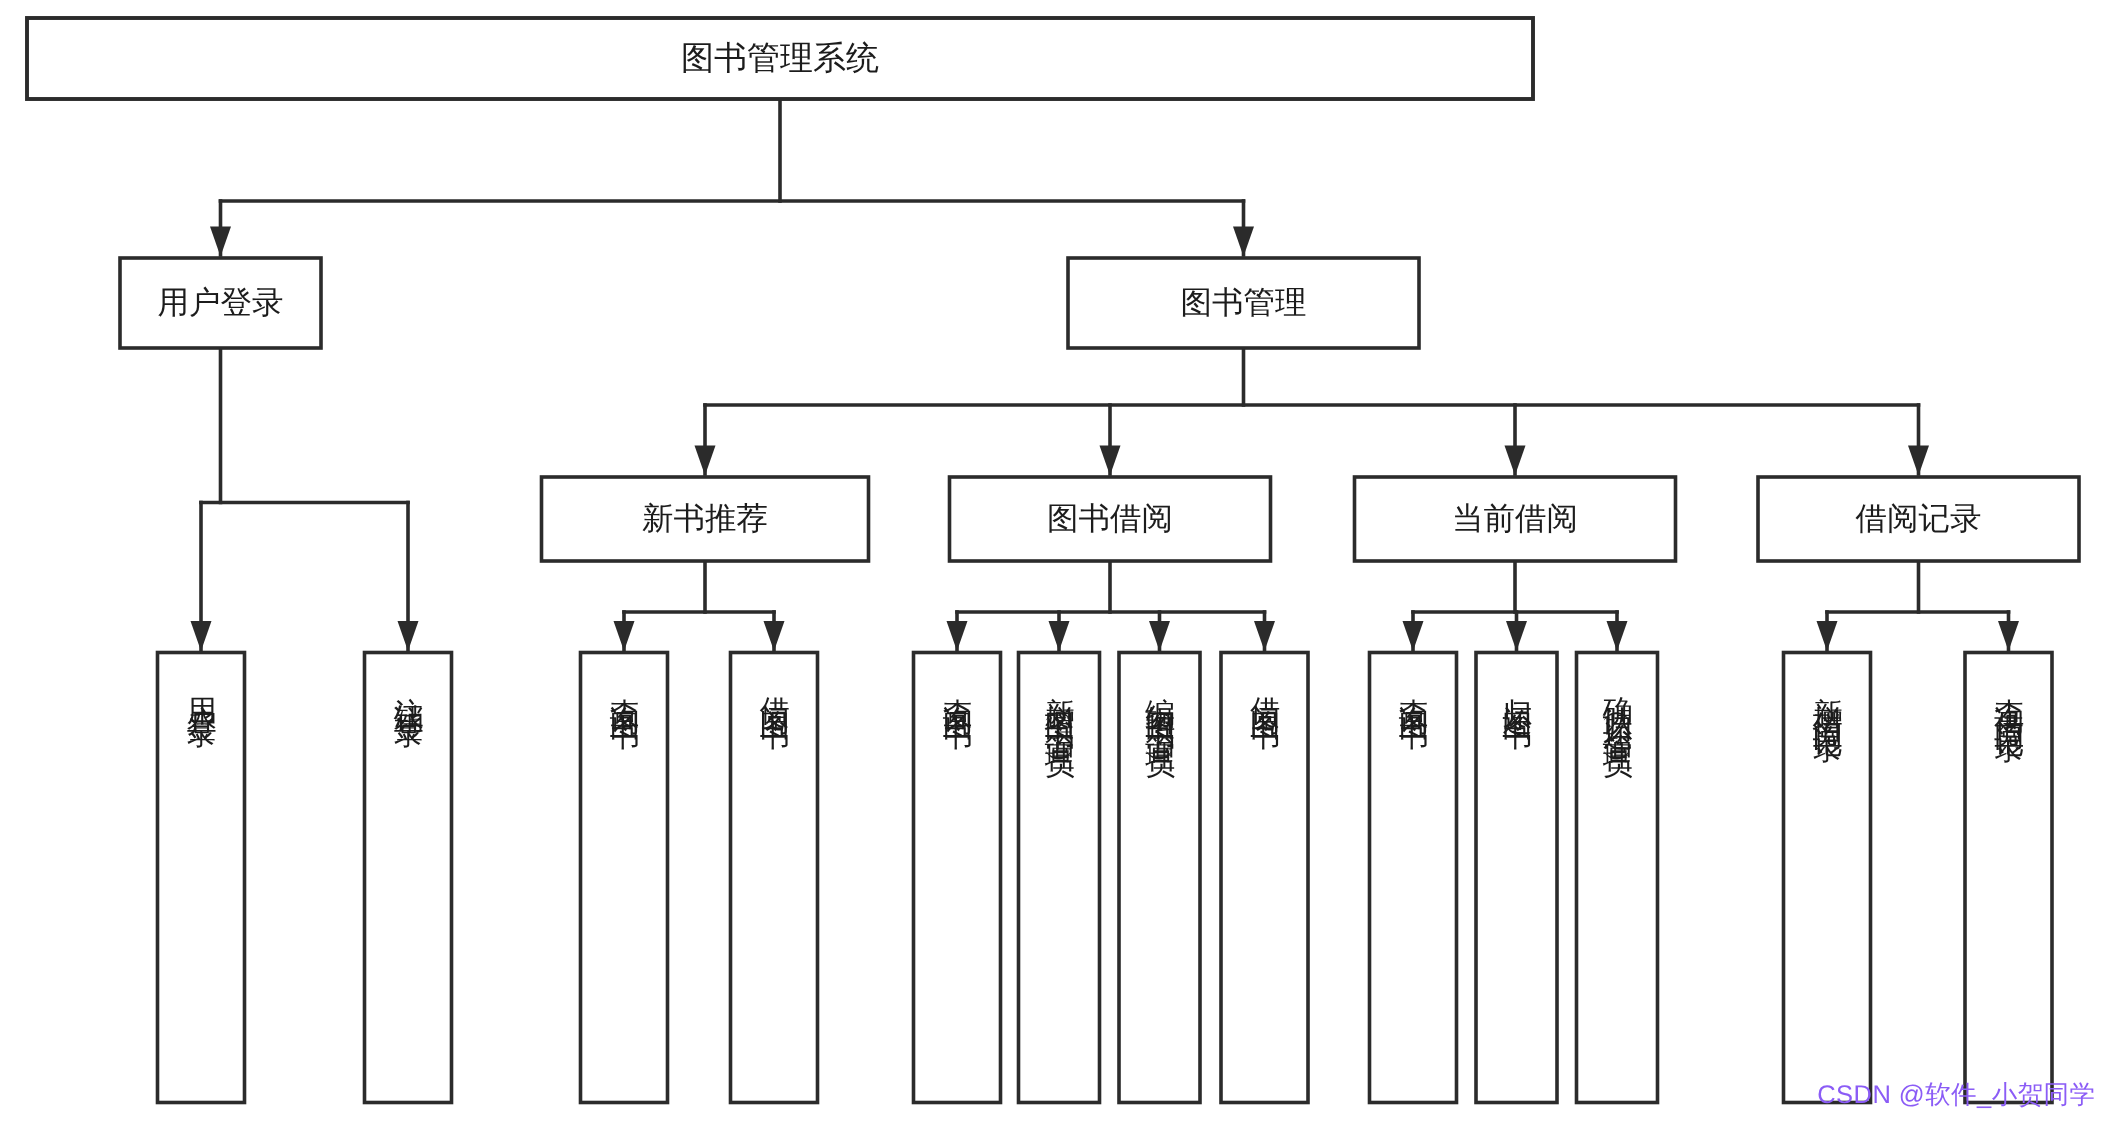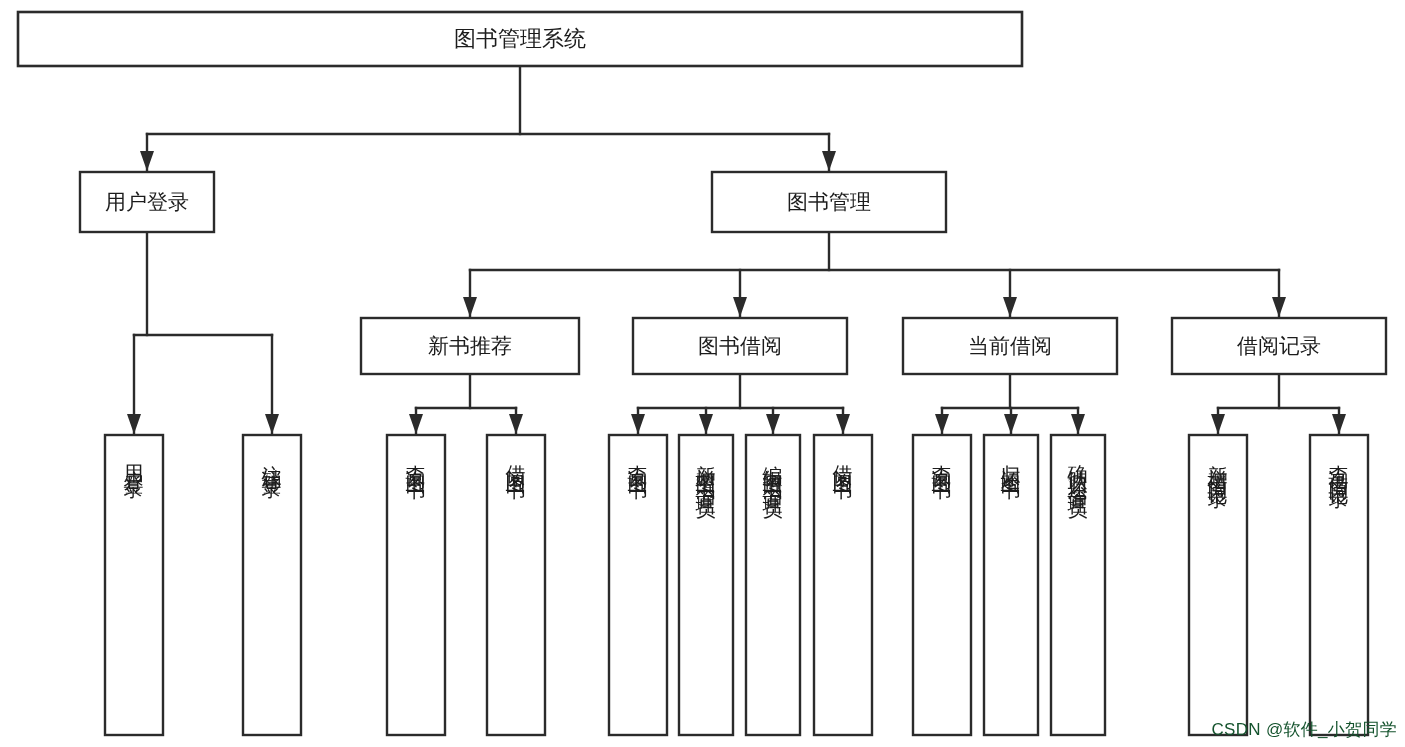--- a/index.html
+++ b/index.html
@@ -78,21 +78,21 @@
     color: #1c1c1c;
     white-space: nowrap;
     text-align: left;
   }
   .watermark {
     position: absolute;
     right: 8px;
     bottom: 6px;
     font-family: "Liberation Sans", "DejaVu Sans", sans-serif;
     font-size: 17px;
-    color: #14532d;
+    color: #8b5cf6;
     letter-spacing: 0.3px;
     white-space: nowrap;
   }
 </style>
 </head>
 <body>
 
 <div id="diagram-root">
   <svg class="diagram-canvas" viewBox="0 0 1405 747">
     <g id="connector-layer">

